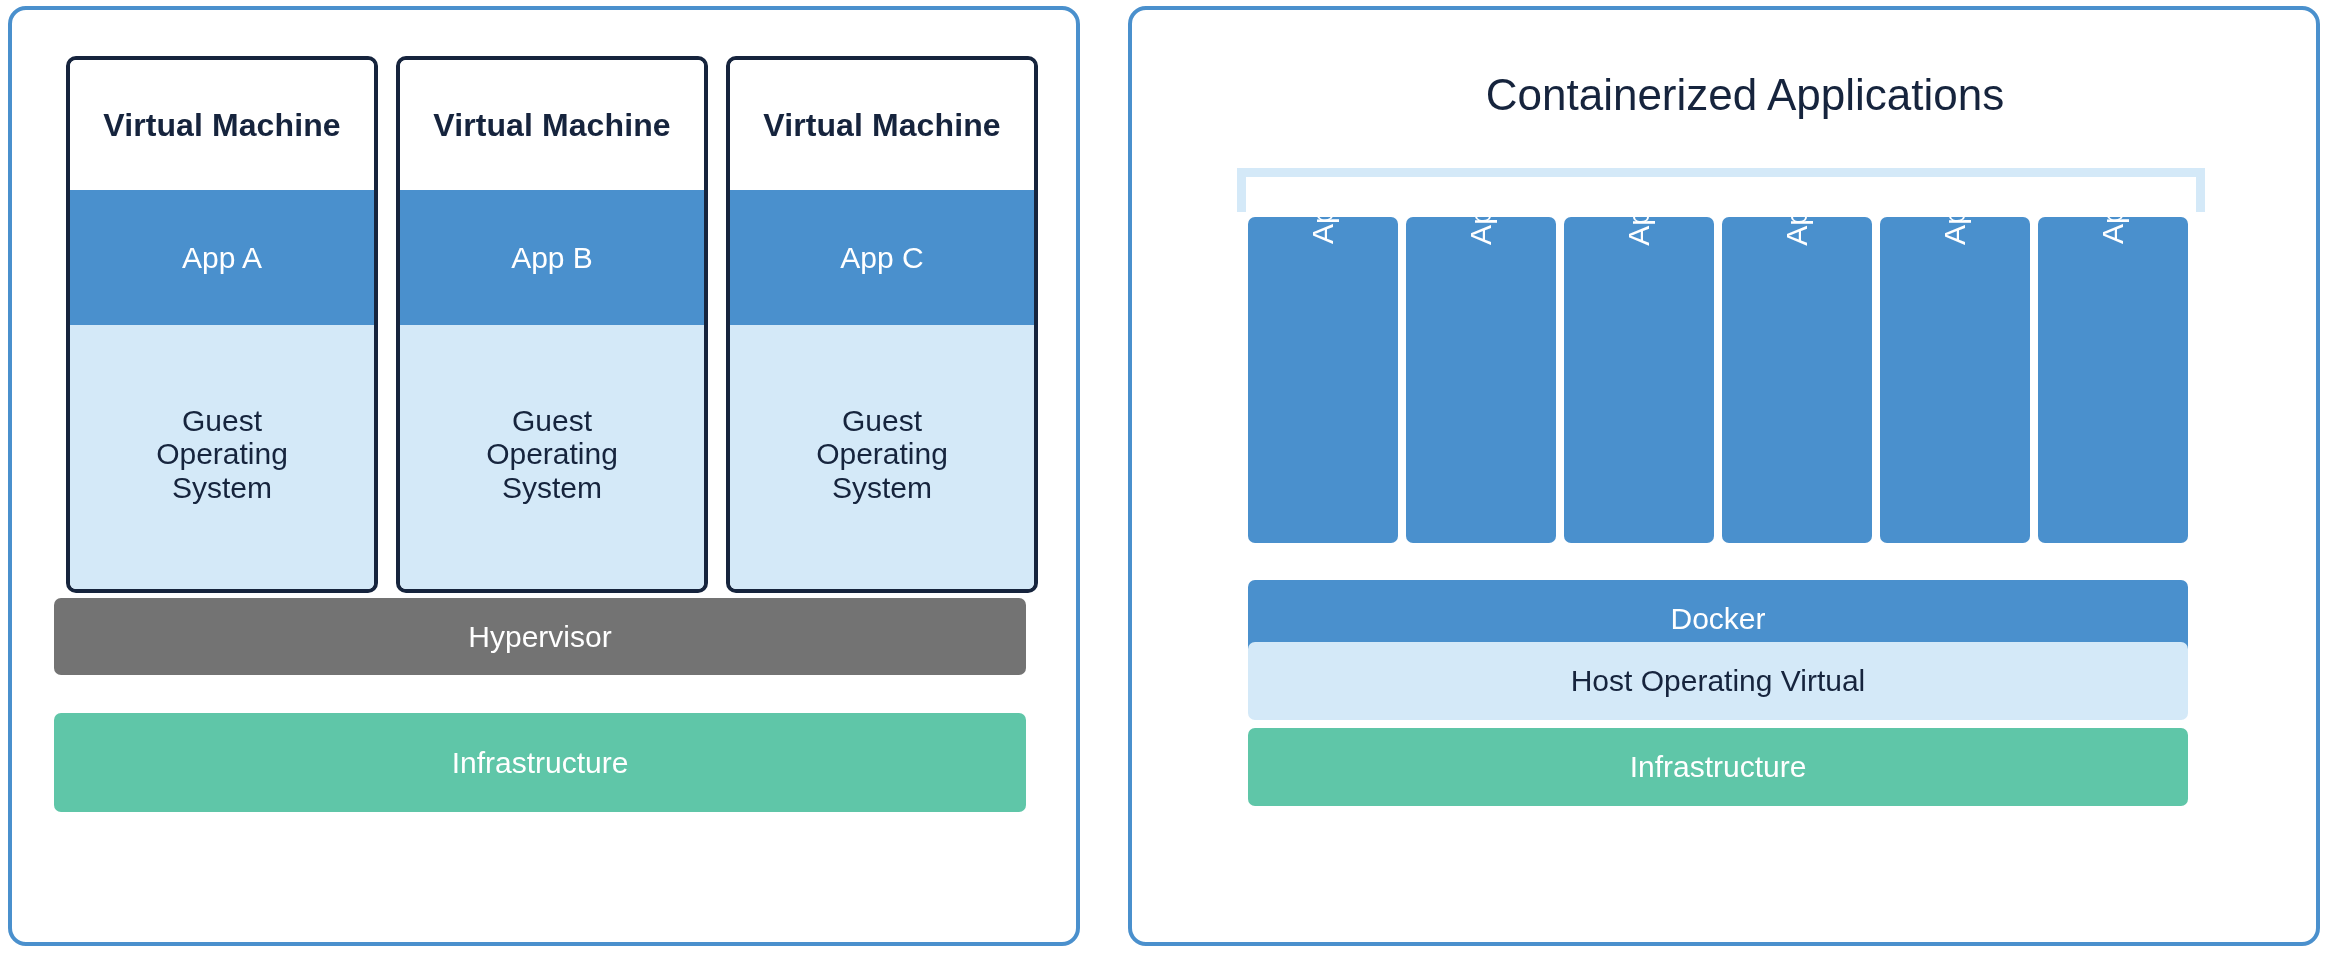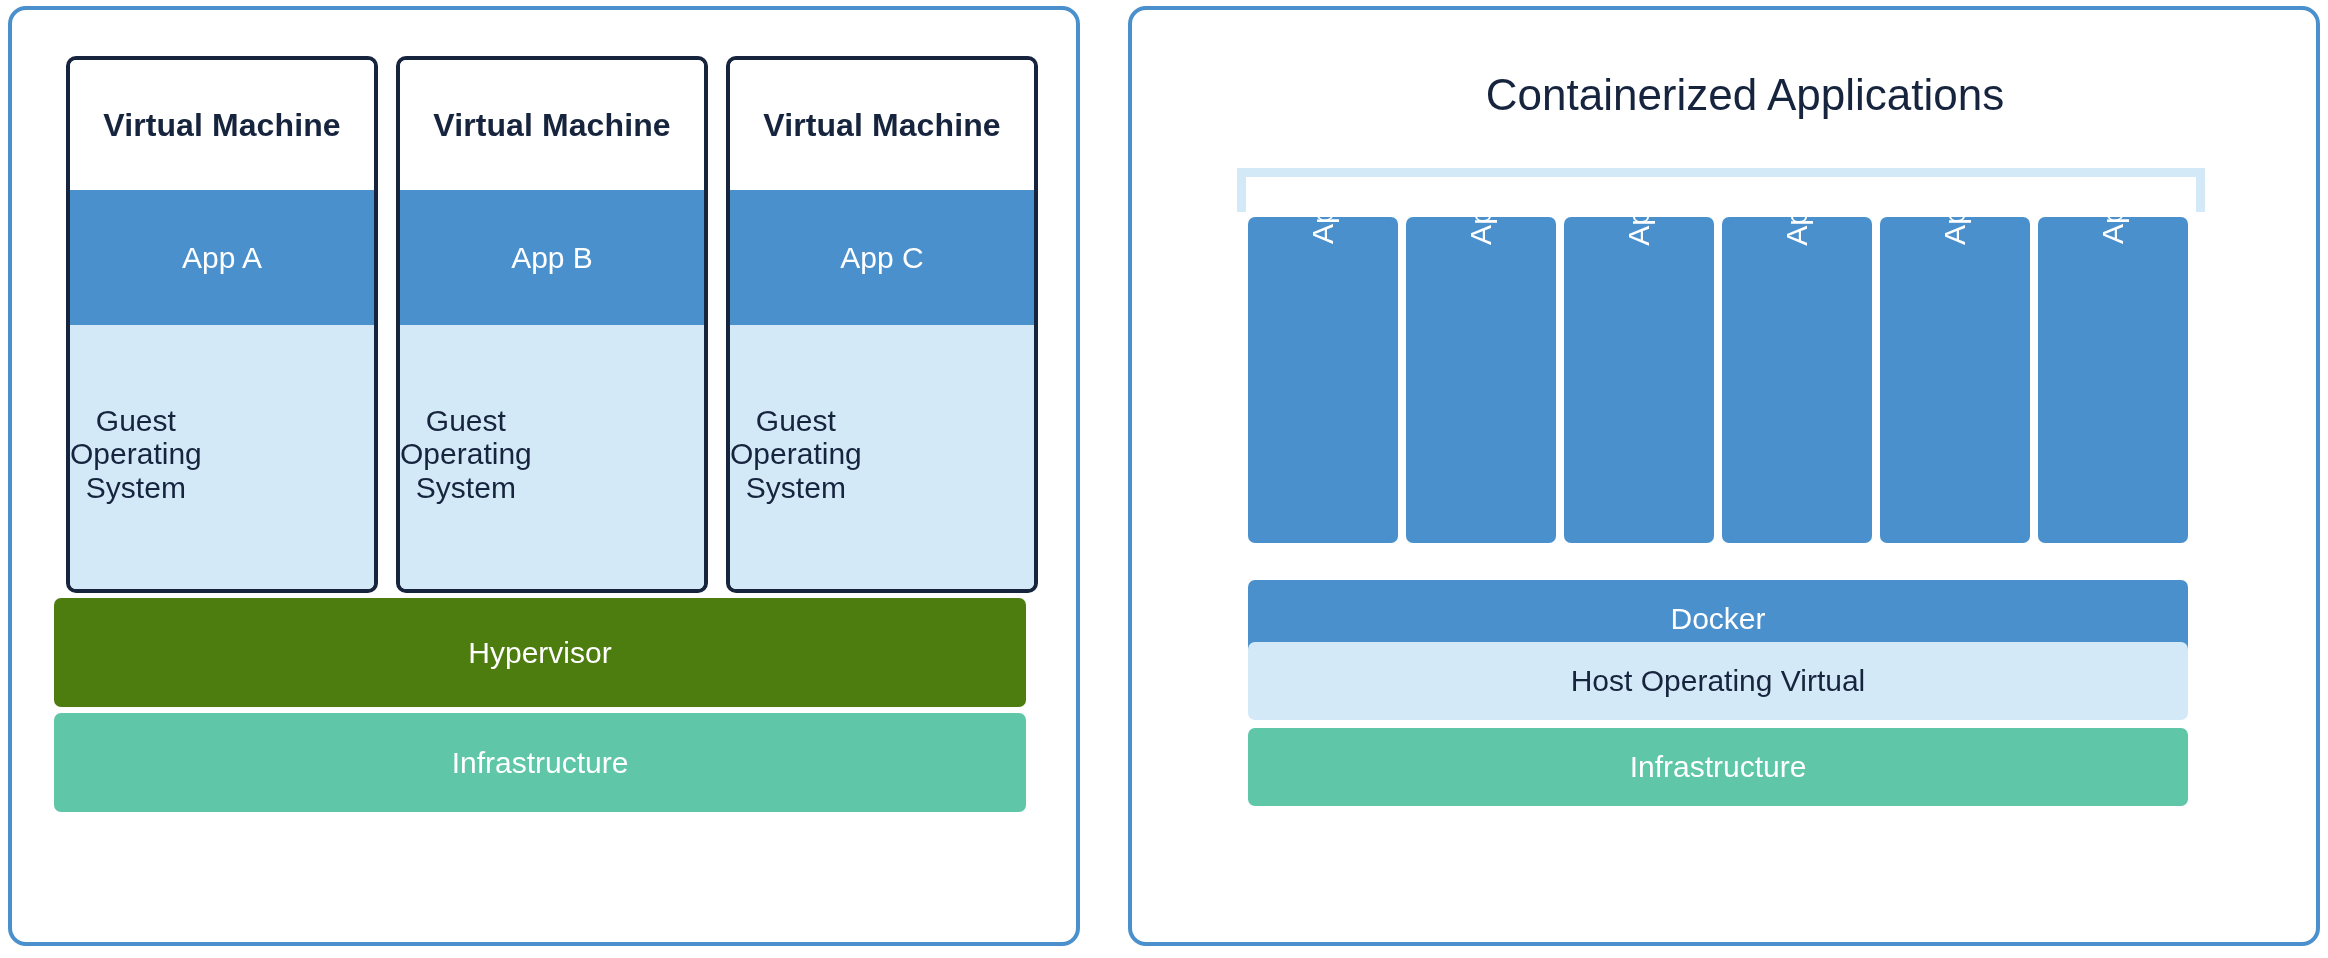--- a/index.html
+++ b/index.html
@@ -67,41 +67,42 @@
     align-items: center;
     justify-content: center;
     background: #4a90cd;
     color: #ffffff;
     font-size: 30px;
   }
   .vm-guest {
     flex: 1;
     display: flex;
     align-items: center;
+    justify-content: center;
     text-align: center;
     background: #d4e9f8;
     color: #16243d;
     font-size: 30px;
     line-height: 1.12;
     padding-bottom: 6px;
   }
 
   
   .bar {
     position: absolute;
     box-sizing: border-box;
     display: flex;
     align-items: center;
     justify-content: center;
     border-radius: 7px;
     font-size: 30px;
   }
   #hypervisor-bar {
-    left: 54px; top: 598px; width: 972px; height: 109px;
-    background: #4d7c0f; color: #ffffff;
+    left: 54px; top: 598px; width: 972px; height: 77px;
+    background: #737373; color: #ffffff;
   }
   #infra-bar-left {
     left: 54px; top: 713px; width: 972px; height: 99px;
     background: #5fc6a8; color: #ffffff;
   }
 
   
   #cont-title {
     position: absolute;
     left: 1128px; top: 70px;

